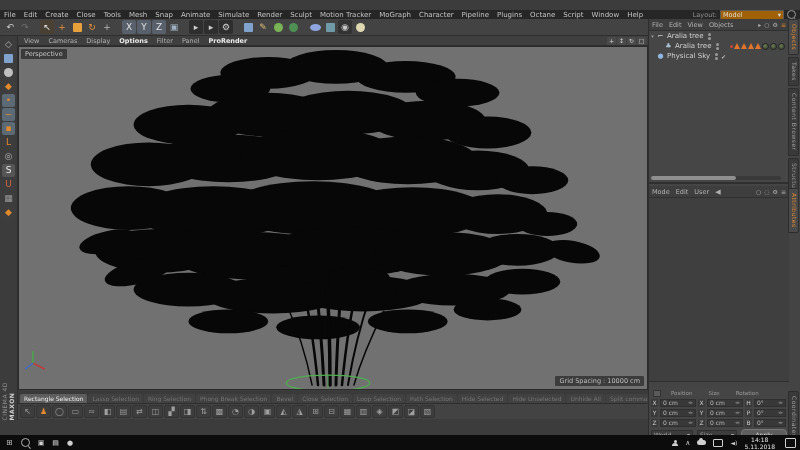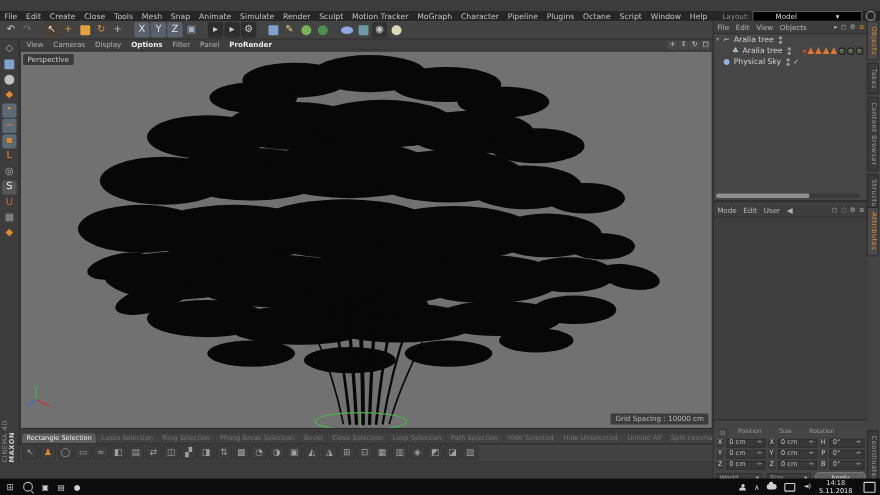--- a/index.html
+++ b/index.html
@@ -11,22 +11,22 @@
             display:flex;align-items:center;font-size:7px;color:#b9b9b9;}
   .appicon{width:7px;height:7px;border-radius:2px;background:#4f7fd0;margin:0 4px 0 3px;}
   .wincontrols{margin-left:auto;display:flex;gap:14px;padding-right:8px;color:#c0c0c0;font-size:7px;}
   .wincontrols span{cursor:default;}
   
   .menubar{position:absolute;left:0;top:10px;width:800px;height:9px;background:#262626;
            display:flex;align-items:center;font-size:7px;color:#c4c4c4;padding-left:4px;box-sizing:border-box;}
   .menubar .mitem{margin-right:8px;white-space:nowrap;}
   .layoutbox{margin-left:auto;display:flex;align-items:center;gap:3px;padding-right:4px;}
   .layoutlabel{color:#8f8f8f;font-size:6.5px;}
-  .layoutselect{background:#000000;border:1px solid #5a5a5a;color:#dcdcdc;font-size:6.5px;
-                width:58px;height:8px;display:flex;align-items:center;justify-content:space-between;padding:0 20px;border-radius:1px;}
+  .layoutselect{background:#a16207;border:1px solid #5a5a5a;color:#dcdcdc;font-size:6.5px;
+                width:58px;height:8px;display:flex;align-items:center;justify-content:space-between;padding:0 2px;border-radius:1px;}
   .mag{width:7px;height:7px;border:1px solid #9a9a9a;border-radius:50%;position:relative;}
   .mag::after{content:"";position:absolute;right:-2px;bottom:-2px;width:3px;height:1px;background:#9a9a9a;transform:rotate(45deg);}
   
   .toolbar{position:absolute;left:0;top:19px;width:648px;height:17px;background:#434343;
            border-bottom:1px solid #2e2e2e;display:flex;align-items:center;padding-left:3px;box-sizing:border-box;}
   .ticon{width:14px;height:14px;border-radius:2px;background:#434343;display:flex;align-items:center;
          justify-content:center;margin-right:1px;position:relative;}
   .ticon .g{font-size:9px;line-height:1;}
   .ticon .shp{display:none;}
   .ticon .shp.square{display:block;width:9px;height:9px;border-radius:1px;}

